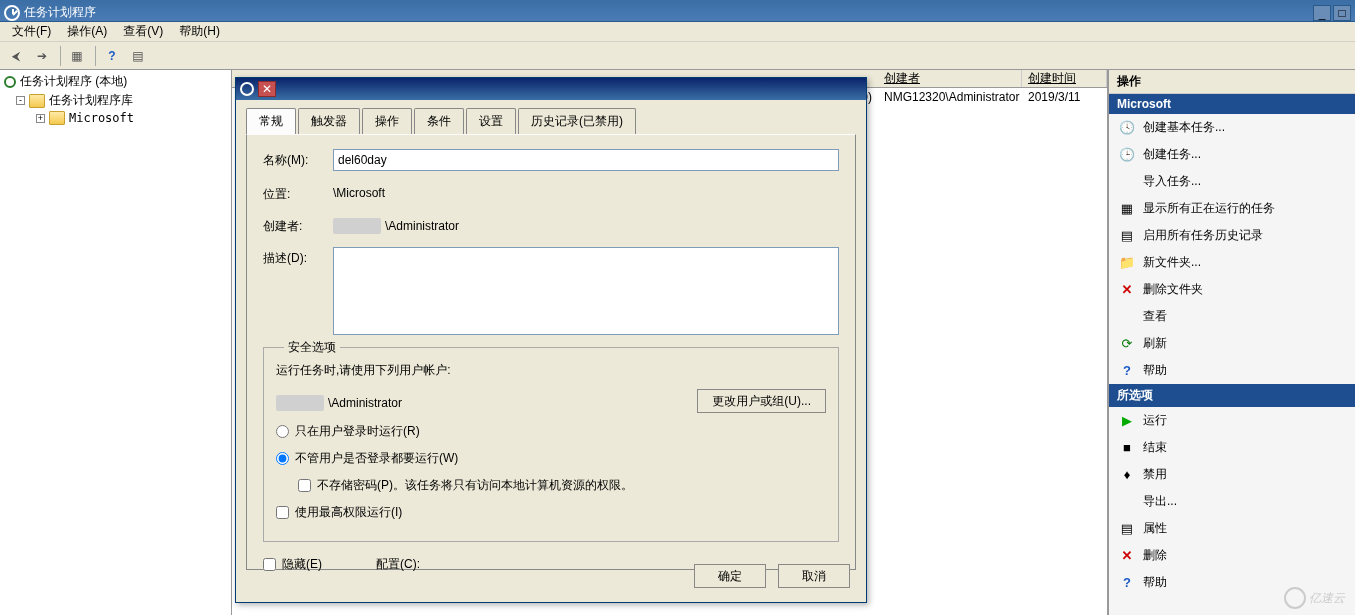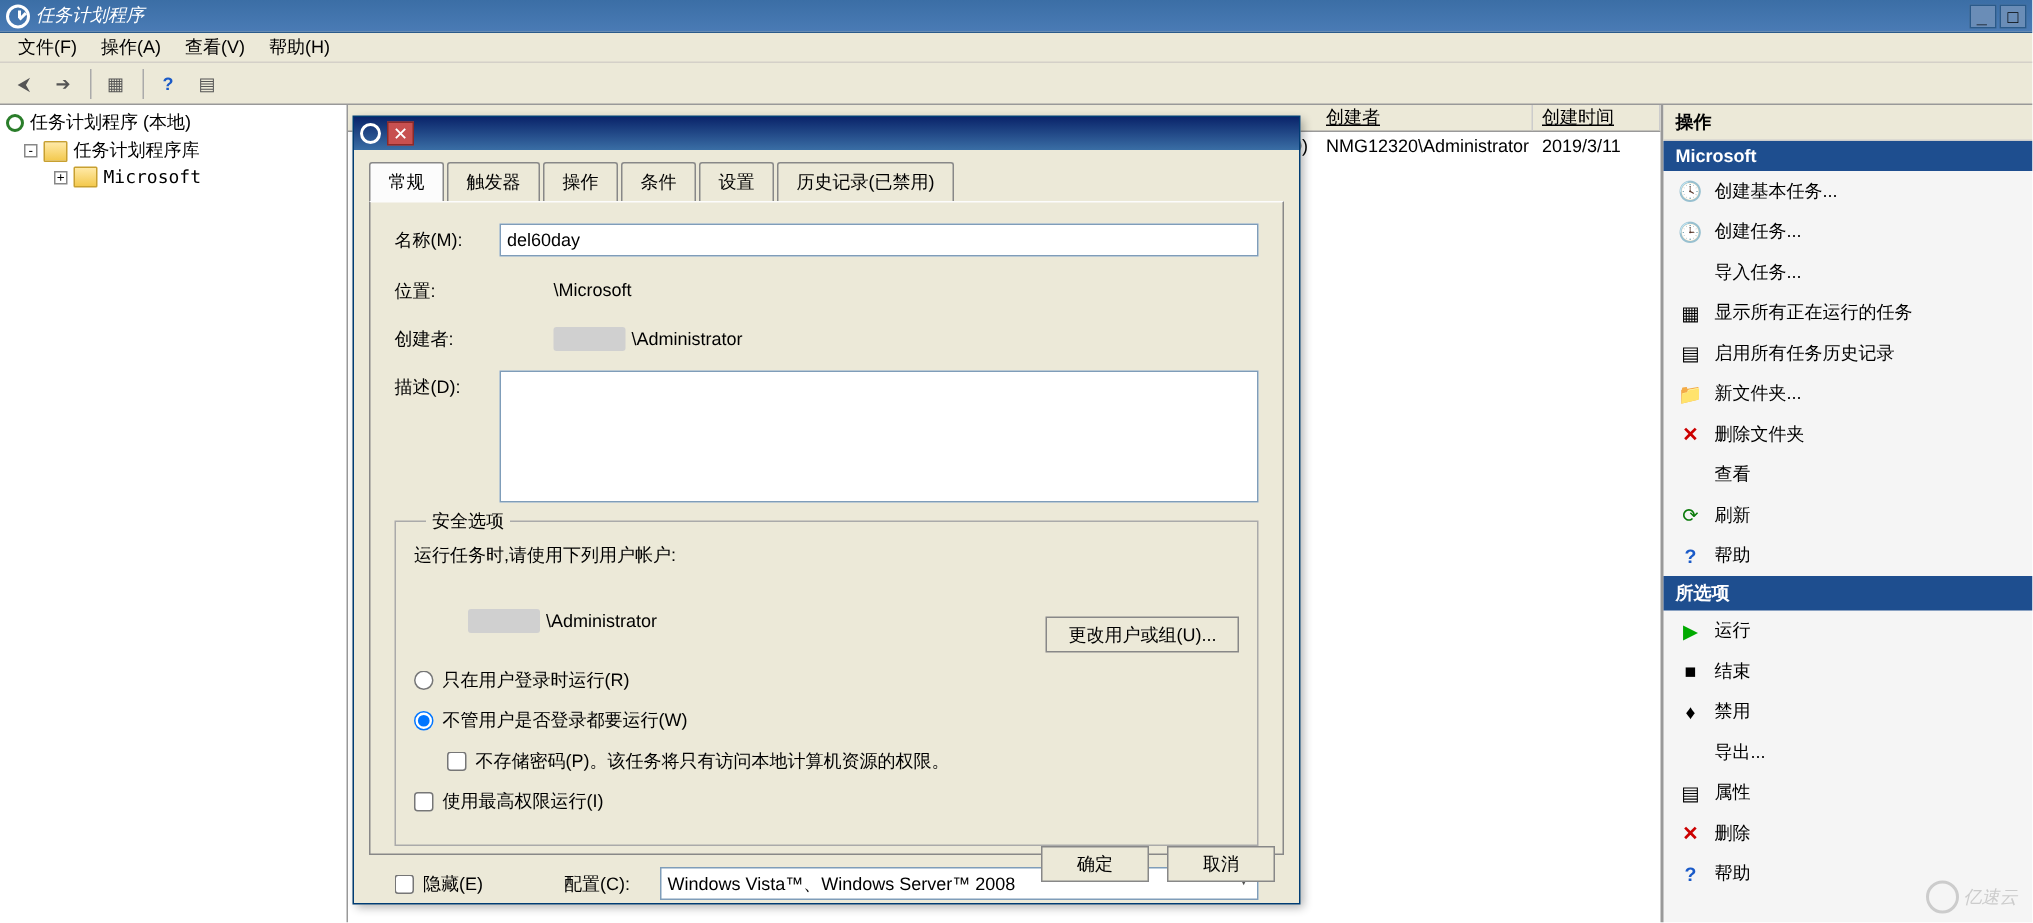--- a/index.html
+++ b/index.html
@@ -1,19 +1,19 @@
 <!DOCTYPE html>
 <html><head>
 <meta charset="utf-8">
 <style>
 * { box-sizing: border-box; font-family: "Microsoft YaHei", "Segoe UI", Tahoma, sans-serif; font-size: 12px; }
 body { margin: 0; padding: 0; background: #fff; width: 1355px; height: 615px; overflow: hidden; position: relative; }
 
 
-.title-bar { background: linear-gradient(#3b6ea5,#4a7bb5); color: #fff; height: 22px; display: flex; align-items: center; padding: 0 4px; border-bottom: 1px solid #2a5a8a; font-style: italic; }
+.title-bar { background: linear-gradient(#3b6ea5,#4a7bb5); color: #fff; height: 22px; display: flex; align-items: flex-end; padding: 0 4px; border-bottom: 1px solid #2a5a8a; }
 .title-bar .icon { width: 16px; height: 16px; border: 2px solid #fff; border-radius: 50%; margin-right: 4px; position: relative; }
 .title-bar .icon::after { content:""; position:absolute; left:6px; top:2px; width:2px; height:6px; background:#fff; transform-origin:bottom; transform:rotate(45deg);}
 .title-bar .icon::before { content:""; position:absolute; left:6px; top:2px; width:2px; height:5px; background:#fff;}
 .title-bar .title { flex: 1; }
 .title-bar .win-btns { display:flex; gap:2px; }
 .title-bar .win-btn { width:18px; height:16px; background:#6a8db7; border:1px solid #2a5a8a; display:flex; align-items:center; justify-content:center; color:#000; }
 
 
 .menu-bar { background: #ece9d8; height: 20px; display: flex; align-items: center; padding: 0 4px; border-bottom:1px solid #d4d0c8;}
 .menu-bar .menu-item { padding: 2px 8px; cursor: default; }
@@ -58,29 +58,29 @@
 
 .tabs { display:flex; padding:8px 10px 0 10px; background:#ece9d8; }
 .tab { padding:4px 12px; border:1px solid #888; border-bottom:none; background:#ece9d8; margin-right:2px; border-radius:2px 2px 0 0; cursor:default; }
 .tab.active { background:#fcfcfc; position:relative; z-index:2; }
 .tab-panel { margin:0 10px 10px 10px; background:#ece9d8; border:1px solid #888; border-top:1px solid #fcfcfc; padding:14px 16px; height:436px; position:relative; }
 
 .form-row { display:flex; align-items:flex-start; margin-bottom:12px; }
 .form-label { width:70px; padding-top:3px; }
 .form-input { flex:1; height:22px; border:1px solid #7f9db9; padding:2px 4px; background:#fff; }
 .form-textarea { flex:1; height:88px; border:1px solid #7f9db9; padding:2px 4px; background:#fff; resize:none; }
-.form-static { padding-top:3px; display:flex; align-items:center; gap:4px;margin-left:36px; }
+.form-static { padding-top:3px; display:flex; align-items:center; gap:4px; }
 .blur { background:#d0d0d0; color:transparent; padding:1px 12px; border-radius:2px; }
 
 .fieldset { border:1px solid #aaa; padding:14px 12px 10px 12px; margin-top:6px; position:relative; }
 .fieldset-legend { position:absolute; top:-9px; left:20px; background:#ece9d8; padding:0 4px; }
 .fs-row { margin-bottom:10px; display:flex; align-items:center; }
 .radio,.check { display:flex; align-items:center; gap:6px; }
 .radio input, .check input { margin:0; }
-.btn { height:24px; padding:0 14px; border:1px solid #888; background:#ece9d8; cursor:default; min-width:72px;margin-top:22px; }
+.btn { height:24px; padding:0 14px; border:1px solid #888; background:#ece9d8; cursor:default; min-width:72px; }
 .select { height:22px; border:1px solid #7f9db9; background:#fff; padding:0 20px 0 4px; flex:1; position:relative; display:flex; align-items:center; }
 .select::after { content:"▼"; position:absolute; right:4px; top:3px; font-size:10px; color:#555; }
 
 .dialog-buttons { display:flex; gap:12px; justify-content:flex-end; padding:8px 16px; position:absolute; bottom:6px; right:0; }
 
 .watermark { position:absolute; right:10px; bottom:6px; color:#ccc; font-size:18px; font-style:italic; z-index:200; display:flex; align-items:center; gap:3px; }
 .watermark .wm-icon { width:22px; height:22px; border:2px solid #ccc; border-radius:50%; }
 </style>
 </head>
 <body>
@@ -282,23 +282,20 @@
           <span>使用最高权限运行(I)</span>
       </div>
     </div>
 
     <div class="fs-row" style="margin-top:14px; gap:20px">
       <label class="check">
         <input type="checkbox" style="">
           <span>隐藏(E)</span>
       </label>
       <span style="margin-left:34px">配置(C):</span>
-      <div class="select">
-          <span>Windows Vista™、Windows Server™ 2008</span>
-        </div>
     </div>
   </div>
 
   <div class="dialog-buttons">
     <button class="btn">确定</button>
     <button class="btn">取消</button>
   </div>
 </div>
 
 <div class="watermark">

